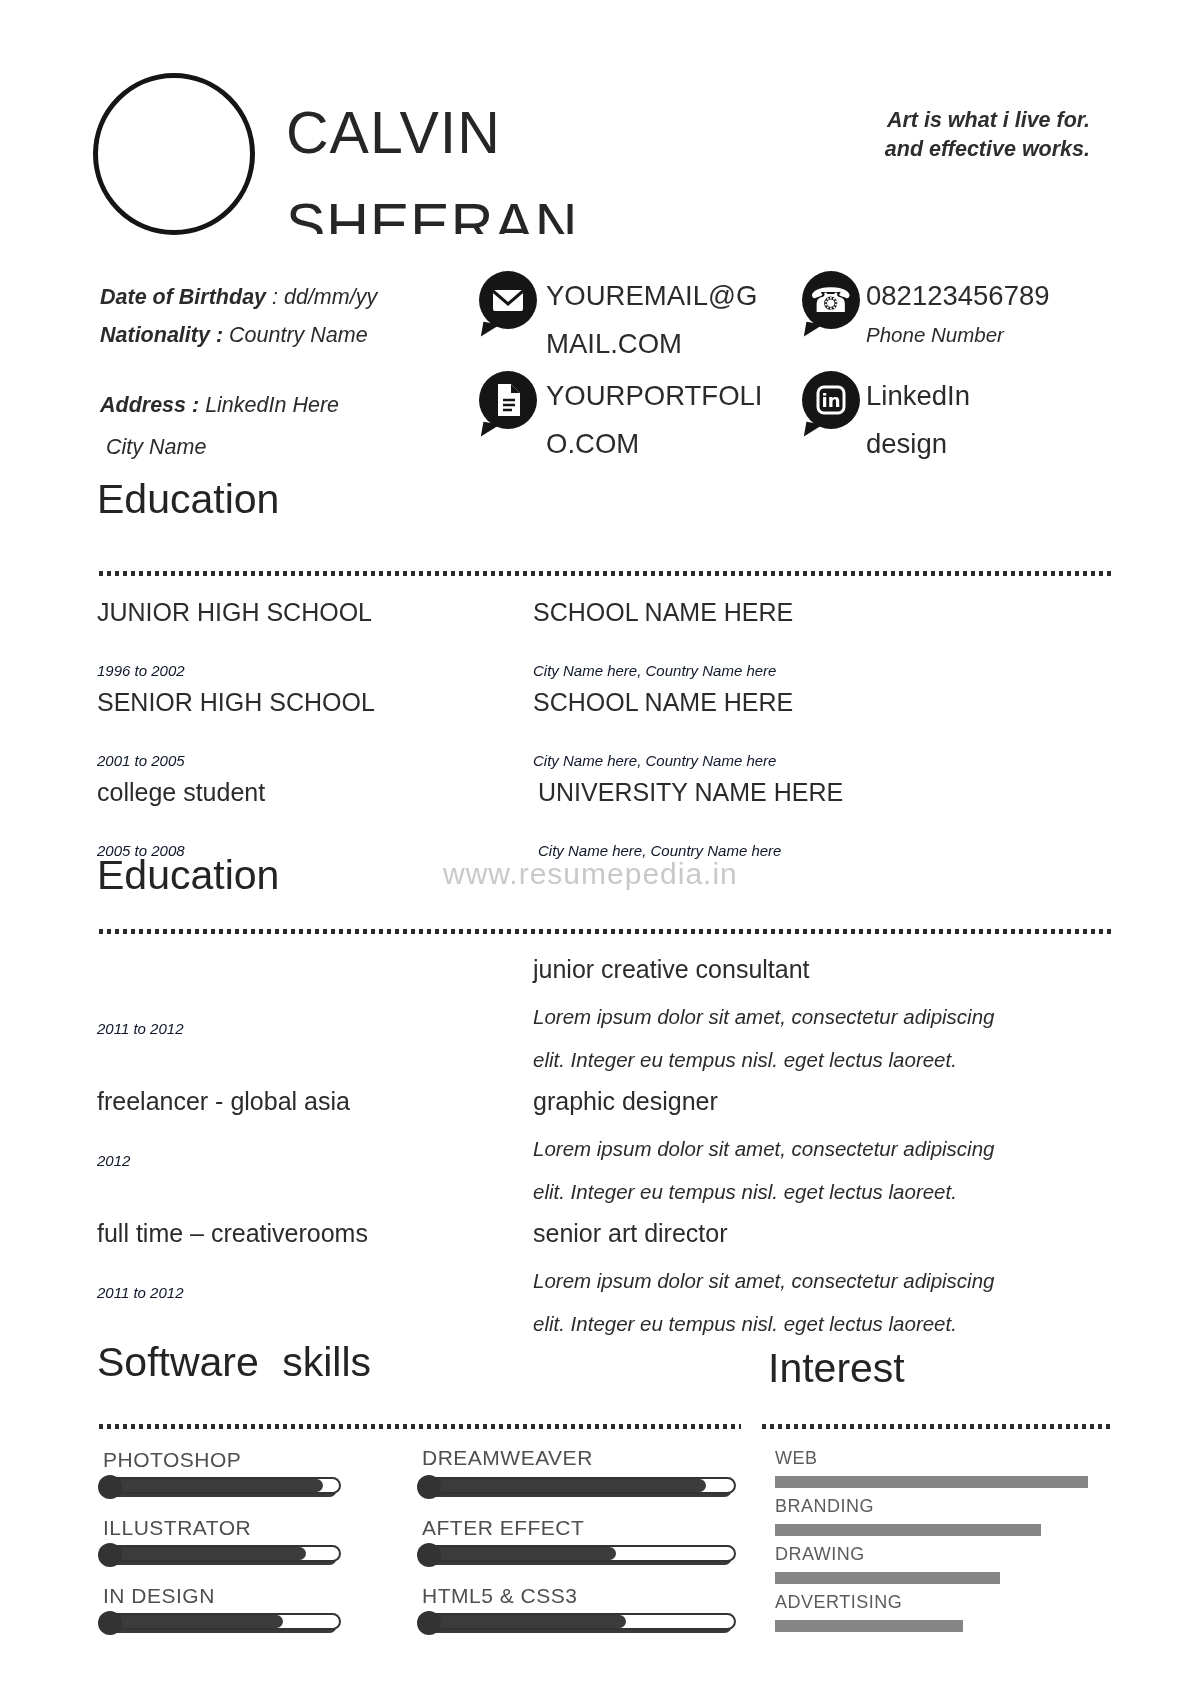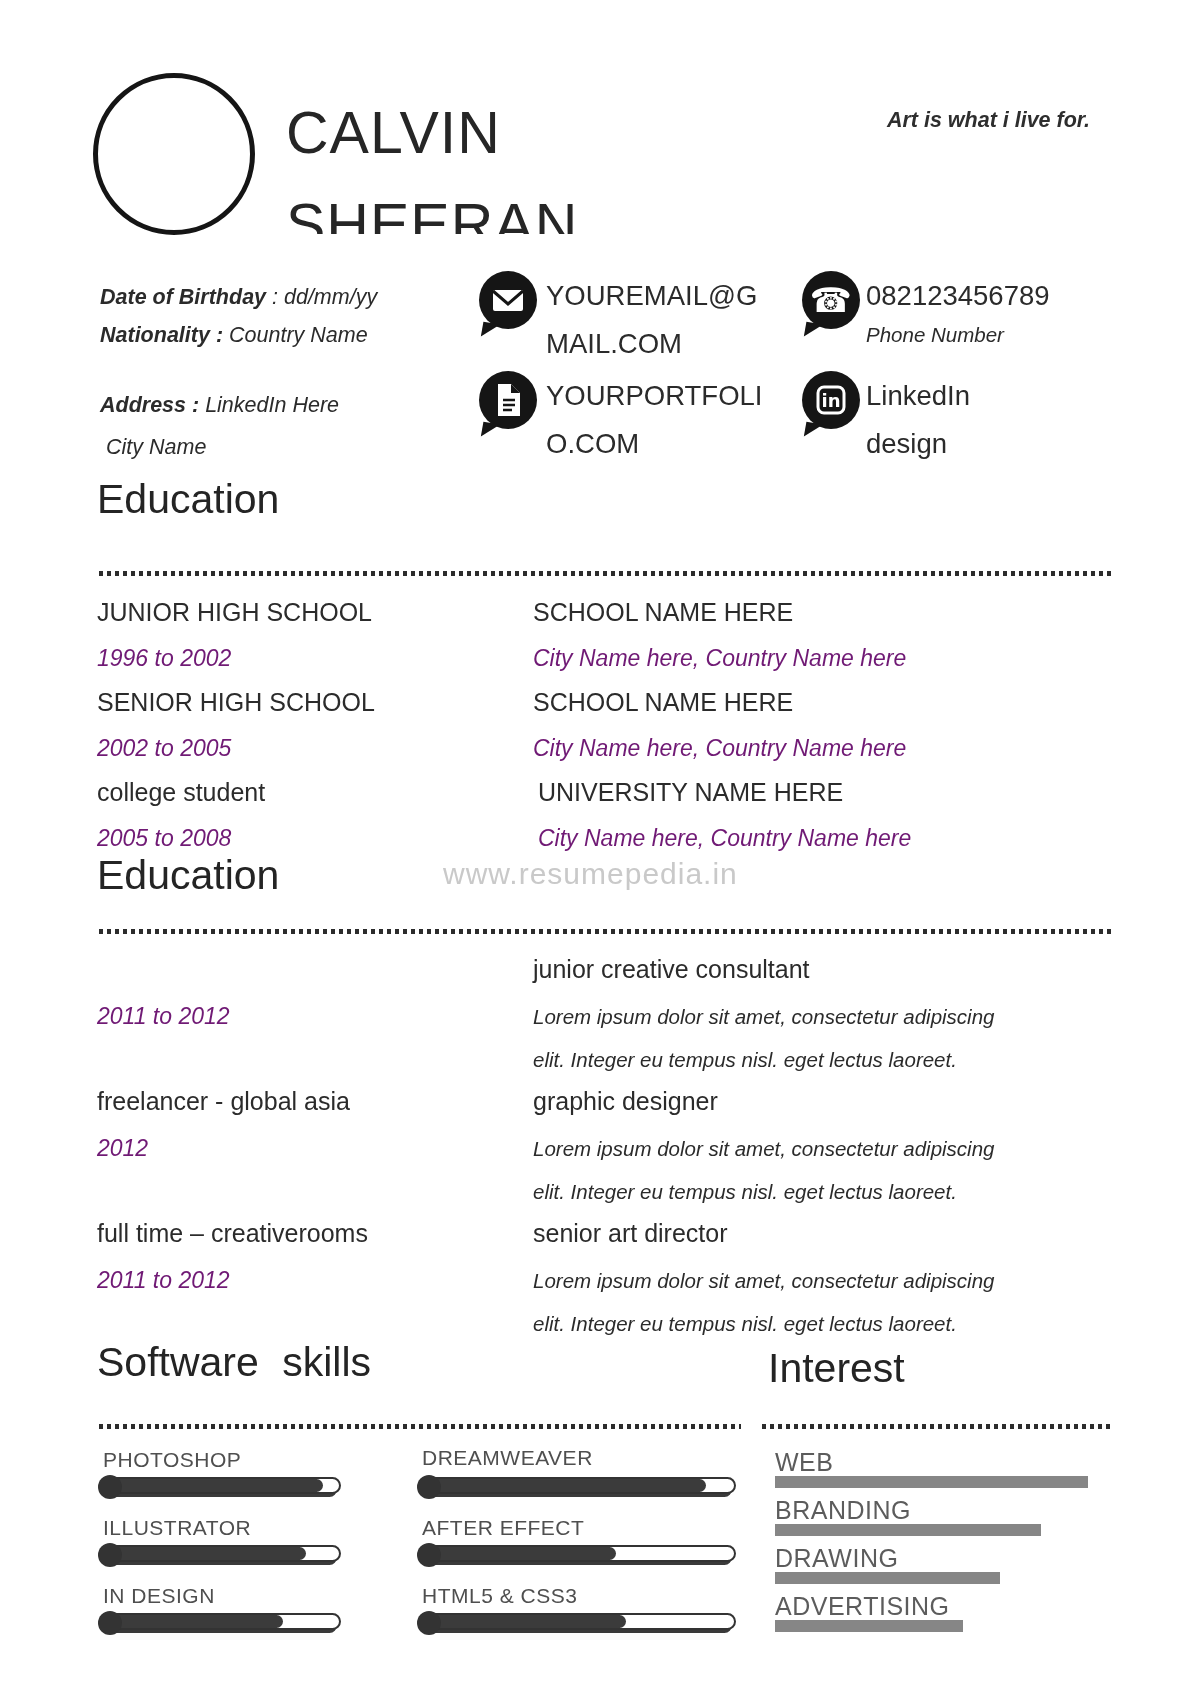--- a/index.html
+++ b/index.html
@@ -32,51 +32,52 @@
   .break{word-break:break-all;}
   .csub{font-size:20.5px;font-style:italic;line-height:30px;color:#2b2b2b;}
 
   
   .h1{position:absolute;font-size:41px;color:#242424;white-space:nowrap;}
   .dotted{position:absolute;height:5px;
           background:repeating-linear-gradient(90deg,#2c2c2c 0 4px,transparent 4px 8px);}
 
   
   .etitle{position:absolute;font-size:25px;color:#2b2b2b;white-space:nowrap;}
-  .esub{position:absolute;font-size:23px;font-style:italic;color:#701a75;white-space:nowrap;}
+  .esub{position:absolute;font-size:15px;font-style:italic;color:#0f172a;white-space:nowrap;margin-top:17px;}
   .elorem{position:absolute;font-size:20.5px;font-style:italic;color:#2b2b2b;width:478px;line-height:43px;}
   .watermark{position:absolute;left:443px;top:857px;font-size:30px;letter-spacing:1px;color:#c9c9c9;}
 
   
   .sklabel{position:absolute;font-size:21px;letter-spacing:.5px;color:#4f4f4f;white-space:nowrap;}
   .skill-bar{position:absolute;height:13px;background:#fff;border:2.5px solid #333;border-radius:10px;
              box-shadow:-3px 4px 0 -1px #3a3a3a;}
   .skill-bar::before{content:'';position:absolute;left:-7px;top:-4px;width:24px;height:24px;border-radius:50%;background:#333;}
   .skill-fill{height:100%;background:#3b3b3b;border-radius:7px;}
   .w-left{width:234px;}
   .w-right{width:310px;}
 
   
-  .intlabel{position:absolute;font-size:25px;letter-spacing:.5px;color:#5c5c5c;white-space:nowrap;}
+  .intlabel{position:absolute;font-size:18px;letter-spacing:.5px;color:#5c5c5c;white-space:nowrap;}
   .int-bar{position:absolute;left:775px;width:313px;height:12px;}
   .int-fill{height:100%;background:#868686;}
   .softskills-title{word-spacing:12px;}
 </style>
 </head>
 <body>
 
 <div id="page">
 
   <div class="photo"></div>
   <div class="name-clip">
     <div class="name-line first">CALVIN</div>
     <div class="name-line second">SHEERAN</div>
   </div>
   <div class="quote">
     <div>Art is what i live for.</div>
+    <div>and effective works.</div>
   </div>
 
   <div class="pline p-dob"><b>Date of Birthday</b><span> : dd/mm/yy</span></div>
   <div class="pline p-nat"><b>Nationality : </b><span>Country Name</span></div>
   <div class="pline p-addr"><b>Address : </b><span>LinkedIn Here</span></div>
   <div class="pline p-city">City Name</div>
 
   <div class="icon-bubble" style="left:479px;top:271px;">
     <svg width="58" height="58" viewBox="0 0 58 58">
       <rect x="14" y="19" width="30" height="21" rx="2" fill="#ffffff"></rect>
@@ -112,21 +113,21 @@
 
   <div class="h1" style="left:97px;top:476px;">Education</div>
   <div class="dotted" style="left:99px;top:571px;width:1014px;"></div>
 
   <div class="etitle" style="left:97px;top:598px;">JUNIOR HIGH SCHOOL</div>
   <div class="esub" style="left:97px;top:645px;">1996 to 2002</div>
   <div class="etitle" style="left:533px;top:598px;">SCHOOL NAME HERE</div>
   <div class="esub" style="left:533px;top:645px;">City Name here, Country Name here</div>
 
   <div class="etitle" style="left:97px;top:688px;">SENIOR HIGH SCHOOL</div>
-  <div class="esub" style="left:97px;top:735px;">2002 to 2005</div>
+  <div class="esub" style="left:97px;top:735px;">2001 to 2005</div>
   <div class="etitle" style="left:533px;top:688px;">SCHOOL NAME HERE</div>
   <div class="esub" style="left:533px;top:735px;">City Name here, Country Name here</div>
 
   <div class="etitle" style="left:97px;top:778px;">college student</div>
   <div class="esub" style="left:97px;top:825px;">2005 to 2008</div>
   <div class="etitle" style="left:538px;top:778px;text-align:right;">UNIVERSITY NAME HERE</div>
   <div class="esub" style="left:538px;top:825px;">City Name here, Country Name here</div>
 
   <div class="watermark">www.resumepedia.in</div>
 

